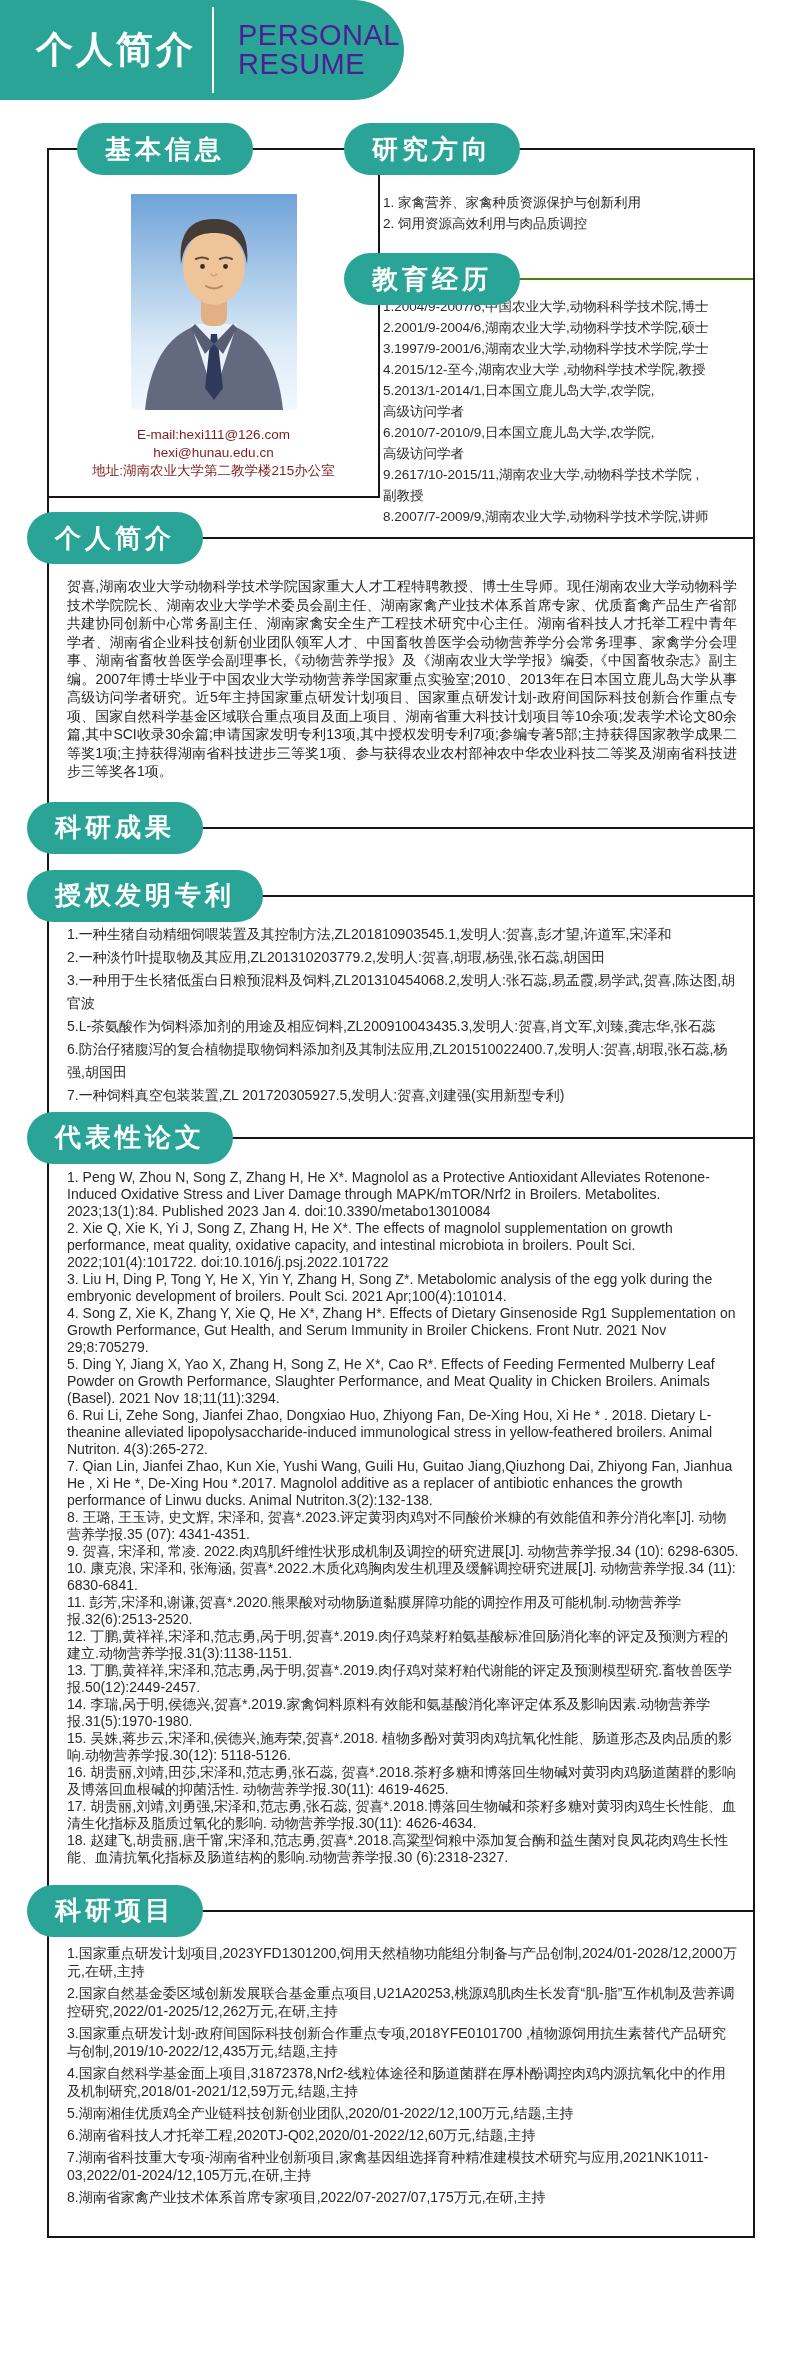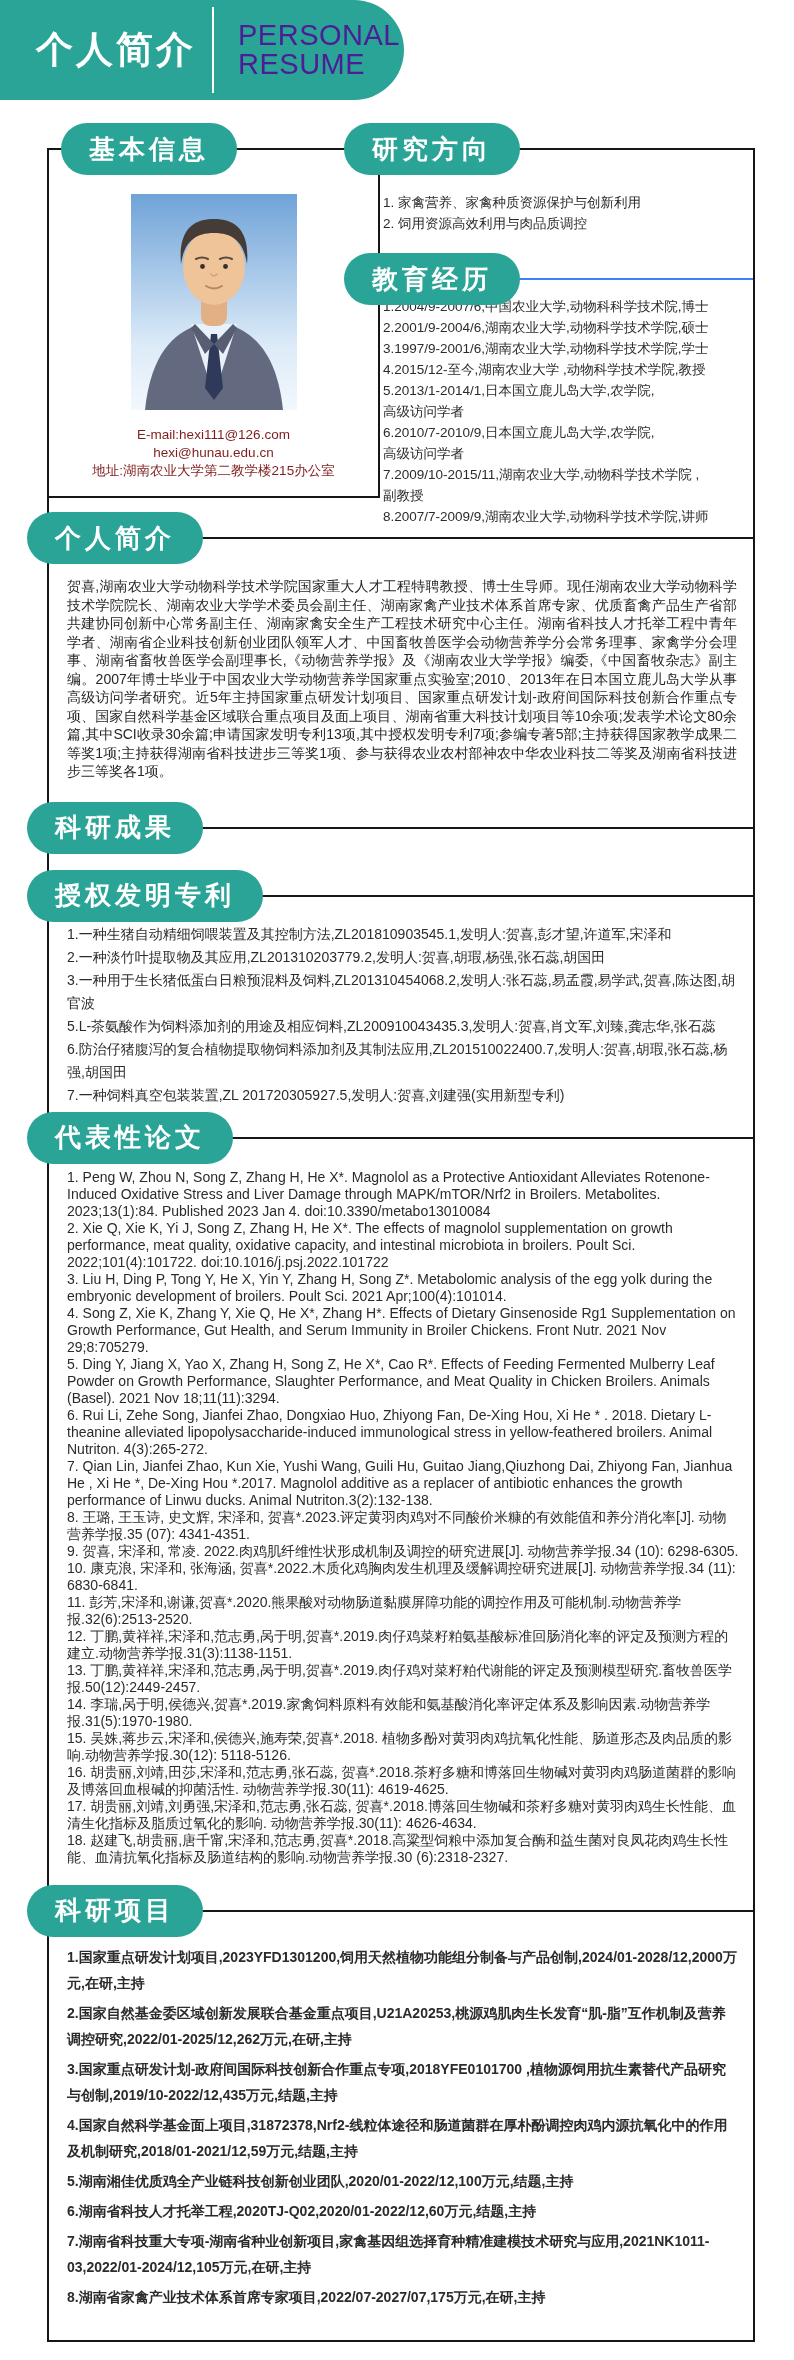--- a/index.html
+++ b/index.html
@@ -17,43 +17,43 @@
 
   
   .badge{position:absolute;top:-27px;height:52px;background:#2aa496;color:#fff;
     border-radius:27px;display:flex;align-items:center;justify-content:center;
     font-size:26px;font-weight:bold;letter-spacing:4px;padding:0 28px;white-space:nowrap;z-index:3;}
 
   
   .row{display:flex;height:387px;}
   .cell-left{width:331px;border-right:2px solid #161616;border-bottom:2px solid #161616;
     height:348px;box-sizing:border-box;position:relative;flex:none;}
-  .badge-basic{left:12px;}
+  .badge-basic{left:28px;}
   .photo-wrap{width:166px;height:216px;margin:44px auto 0;display:block;}
   .contact{margin-top:16px;text-align:center;font-size:13.5px;line-height:18px;color:#7f1d1d;}
   .cell-right{flex:1;position:relative;}
   .sec-rd{height:128px;box-sizing:border-box;position:relative;padding:42px 6px 0 3px;}
-  .sec-edu{height:259px;box-sizing:border-box;position:relative;border-top:2px solid #3b82f6;padding:16px 4px 0 3px;}
+  .sec-edu{height:259px;box-sizing:border-box;position:relative;border-top:2px solid #4d7c0f;padding:16px 4px 0 3px;}
   .badge-side{left:-36px;}
   .sec-rd .li{font-size:13.5px;line-height:21px;}
   .sec-edu .li{font-size:13.5px;line-height:21px;white-space:pre-line;}
 
   
   .sec{position:relative;border-top:2px solid #161616;}
   .badge-wide{left:-22px;}
   .sec-profile{padding:38px 16px 46px 18px;}
   .para{font-size:14px;line-height:18.5px;text-align:justify;color:#262626;}
   .sec-achv{padding:34px 16px 32px 18px;}
   .sec-achv .li{font-size:14px;line-height:18px;}
   .sec-pat{padding:26px 16px 30px 18px;}
   .sec-pat .li{font-size:14px;line-height:23px;}
   .sec-papers{padding:30px 14px 44px 18px;}
   .sec-papers .li{font-size:14px;line-height:17px;}
   .sec-proj{padding:32px 14px 26px 18px;}
-  .sec-proj .li{font-size:14px;line-height:26px;margin-bottom:4px;font-weight:bold;}
+  .sec-proj .li{font-size:14px;line-height:18px;margin-bottom:4px;}
 </style>
 </head>
 <body>
 
 <header class="banner">
   <span class="banner-cn">个人简介</span>
   <span class="banner-div"></span>
   <span class="banner-en">
     <div>PERSONAL</div>
     <div>RESUME</div>
@@ -109,21 +109,21 @@
         <div class="badge badge-side">教育经历</div>
         <div>
             <div class="li">1.2004/9-2007/6,中国农业大学,动物科科学技术院,博士</div>
             <div class="li">2.2001/9-2004/6,湖南农业大学,动物科学技术学院,硕士</div>
             <div class="li">3.1997/9-2001/6,湖南农业大学,动物科学技术学院,学士</div>
             <div class="li">4.2015/12-至今,湖南农业大学 ,动物科学技术学院,教授</div>
             <div class="li">5.2013/1-2014/1,日本国立鹿儿岛大学,农学院,
 高级访问学者</div>
             <div class="li">6.2010/7-2010/9,日本国立鹿儿岛大学,农学院,
 高级访问学者</div>
-            <div class="li">7.2009/10-2015/11,湖南农业大学,动物科学技术学院 ,
+            <div class="li">9.2617/10-2015/11,湖南农业大学,动物科学技术学院 ,
 副教授</div>
             <div class="li">8.2007/7-2009/9,湖南农业大学,动物科学技术学院,讲师</div>
           </div>
       </section>
     </div>
   </div>
 
   <section class="sec sec-profile">
     <div class="badge badge-wide">个人简介</div>
     <p class="para" style="margin:0">贺喜,湖南农业大学动物科学技术学院国家重大人才工程特聘教授、博士生导师。现任湖南农业大学动物科学技术学院院长、湖南农业大学学术委员会副主任、湖南家禽产业技术体系首席专家、优质畜禽产品生产省部共建协同创新中心常务副主任、湖南家禽安全生产工程技术研究中心主任。湖南省科技人才托举工程中青年学者、湖南省企业科技创新创业团队领军人才、中国畜牧兽医学会动物营养学分会常务理事、家禽学分会理事、湖南省畜牧兽医学会副理事长,《动物营养学报》及《湖南农业大学学报》编委,《中国畜牧杂志》副主编。2007年博士毕业于中国农业大学动物营养学国家重点实验室;2010、2013年在日本国立鹿儿岛大学从事高级访问学者研究。近5年主持国家重点研发计划项目、国家重点研发计划-政府间国际科技创新合作重点专项、国家自然科学基金区域联合重点项目及面上项目、湖南省重大科技计划项目等10余项;发表学术论文80余篇,其中SCI收录30余篇;申请国家发明专利13项,其中授权发明专利7项;参编专著5部;主持获得国家教学成果二等奖1项;主持获得湖南省科技进步三等奖1项、参与获得农业农村部神农中华农业科技二等奖及湖南省科技进步三等奖各1项。</p>

